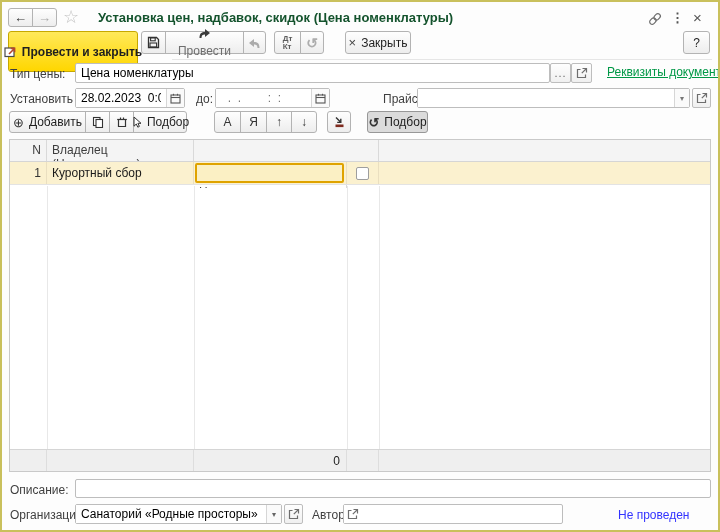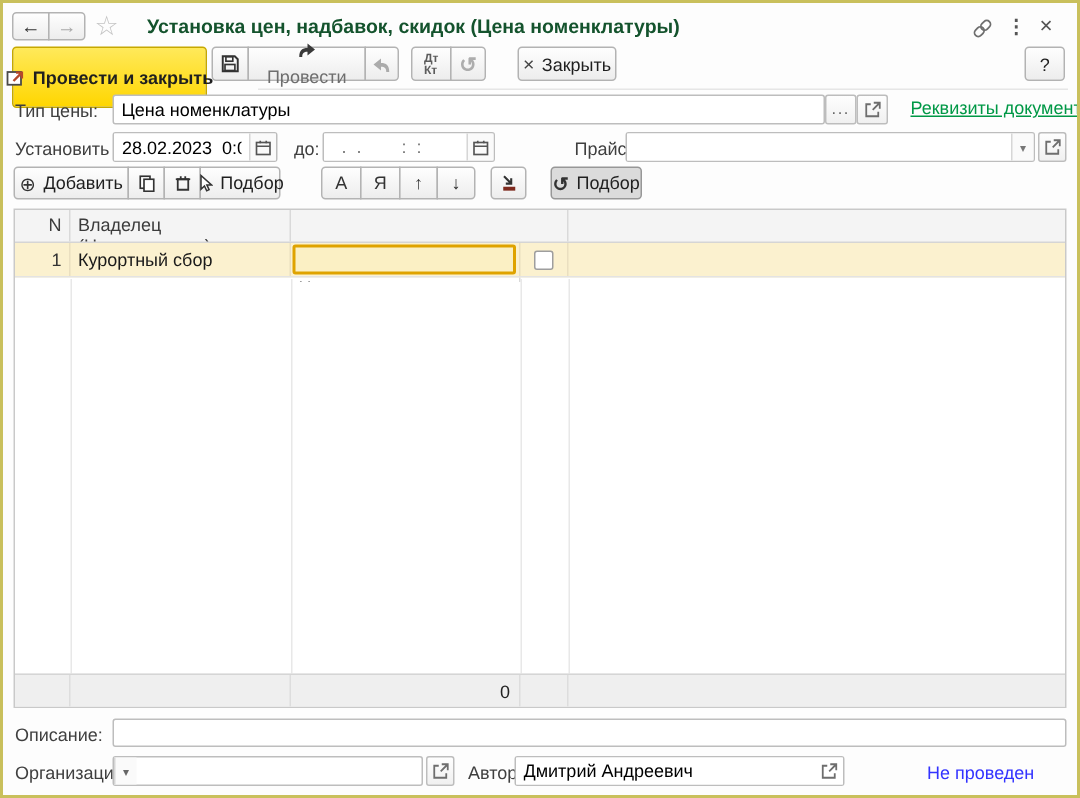--- a/index.html
+++ b/index.html
@@ -287,36 +287,36 @@
       <div class="tf" style="width:32px;"></div>
       <div class="tf" style="flex:1; border-right:none;"></div>
     </div>
   </div>
 
   <div class="abs lbl" style="left:8px; top:481px;">Описание:</div>
   <input class="abs field" style="left: 73px; top: 477px; width: 636px; height: 19px;" value="">
 
   <div class="abs lbl" style="left:8px; top:506px;">Организация:</div>
   <div class="abs fgroup" style="left:73px; top:502px; width:207px; height:20px;">
+    <input value="Санаторий «Родные просторы»" style="">
     <span class="inbtn" style="width:15px;">
       <span style="font-size:8px;">▾</span>
     </span>
   </div>
   <div class="abs sidebtn" style="left:282px; top:502px; width:19px; height:20px;">
     <span class="icon">
       <svg width="12" height="12" viewBox="0 0 12 12">
         <path d="M4.5 2.5 H1.5 v8 h8 V7.5" fill="none" stroke="#6E6E6E" stroke-width="1.2"></path>
         <path d="M6.5 1.5 h4 v4 M10.5 1.5 L5.8 6.2" fill="none" stroke="#6E6E6E" stroke-width="1.2"></path>
       </svg>
     </span>
   </div>
 
   <div class="abs lbl" style="left:310px; top:506px;">Автор:</div>
   <div class="abs fgroup" style="left:341px; top:502px; width:220px; height:20px;">
-    <input value="Дмитрий Андреевич" style="">
     <span class="inbtn" style="width:18px; background:#fff; border-left:none;">
       <span class="icon">
         <svg width="12" height="12" viewBox="0 0 12 12">
           <path d="M4.5 2.5 H1.5 v8 h8 V7.5" fill="none" stroke="#6E6E6E" stroke-width="1.2"></path>
           <path d="M6.5 1.5 h4 v4 M10.5 1.5 L5.8 6.2" fill="none" stroke="#6E6E6E" stroke-width="1.2"></path>
         </svg>
       </span>
     </span>
   </div>
 

